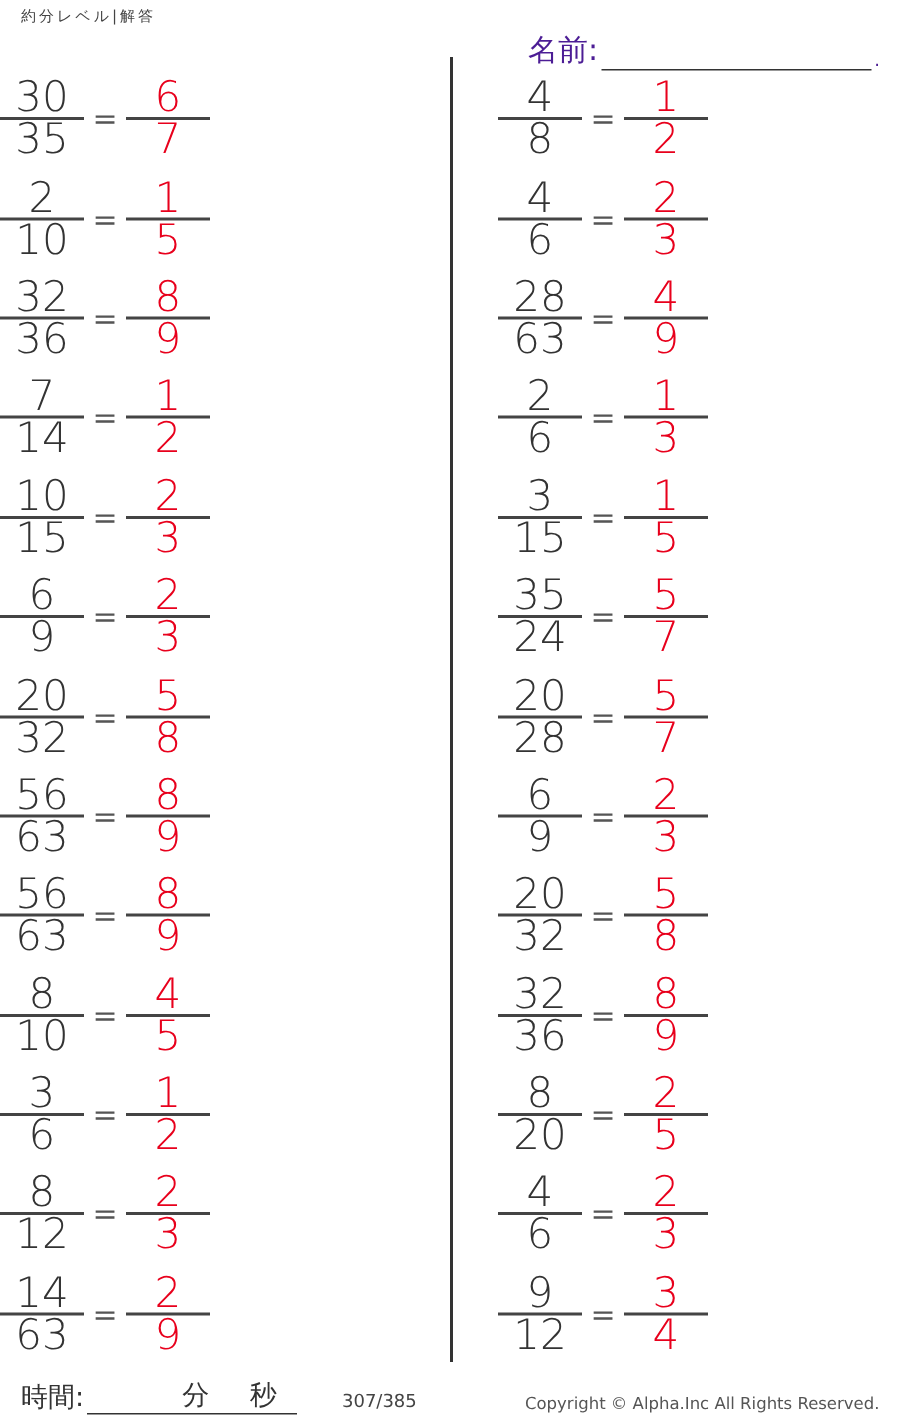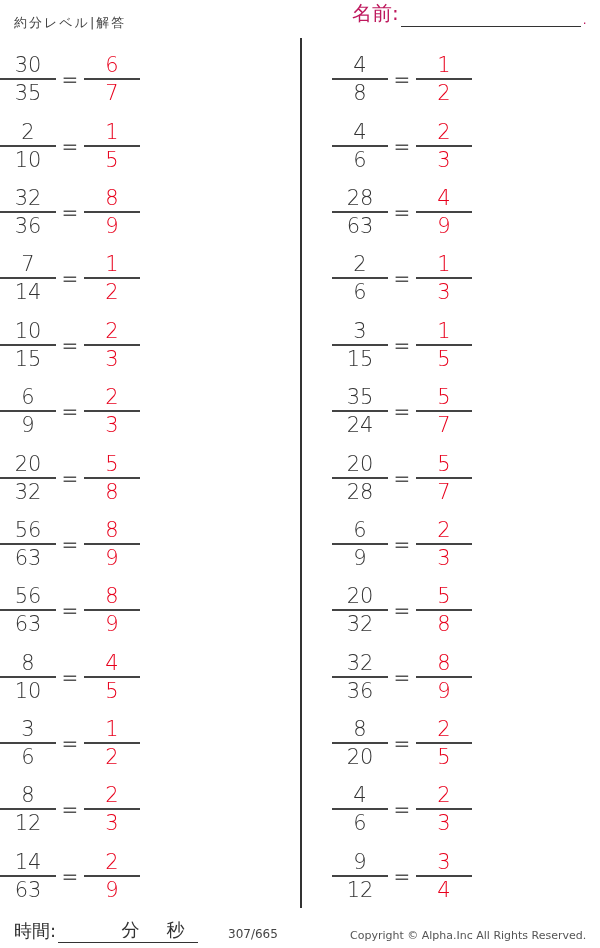--- a/index.html
+++ b/index.html
@@ -1,27 +1,27 @@
 <!DOCTYPE html>
 <html><head>
 <meta charset="utf-8">
 <style>
   html, body { margin: 0; padding: 0; background: #ffffff; }
   body { width: 600px; height: 948px; position: relative; overflow: hidden;
          font-family: "DejaVu Sans", sans-serif; color: #333; }
-  .header-title { position: absolute; left: 14px; top: 14px; font-size: 13px; letter-spacing: 2px; color: #444; }
-  .name-field { position: absolute; left: 352px; top: 0; font-size: 20px; color: #be185d; display: flex; align-items: flex-end; }
+  .header-title { position: absolute; left: 14px; top: 4px; font-size: 10px; letter-spacing: 2px; color: #444; }
+  .name-field { position: absolute; left: 352px; top: 20px; font-size: 20px; color: #4c1d95; display: flex; align-items: flex-end; }
   .name-line { display: inline-block; width: 180px; border-bottom: 1px solid #333; height: 20px; margin-left: 2px; }
   .name-dot { font-size: 12px; margin-left: 2px; }
   .divider { position: absolute; left: 300px; top: 38px; width: 2px; height: 870px; background: #333; }
   .col { position: absolute; top: 46px; }
   .col.left { left: 0px; }
   .col.right { left: 332px; }
   .problem { position: relative; height: 66.4px; display: flex; align-items: center; }
-  .frac { display: flex; flex-direction: column; align-items: center; font-size: 21px; line-height: 24px; font-family: "DejaVu Sans", sans-serif; font-weight: 300; }
+  .frac { display: flex; flex-direction: column; align-items: center; font-size: 28px; line-height: 24px; font-family: "DejaVu Sans", sans-serif; font-weight: 300; }
   .frac .num, .frac .den { height: 24px; text-align: center; }
   .frac .bar { height: 2px; background: #444; margin: 1px 0; }
   .q .bar { width: 56px; }
   .q { width: 56px; }
   .a { width: 56px; color: #e8001c; }
   .a .bar { width: 56px; }
   .eq { width: 28px; text-align: center; font-size: 20px; color: #555; }
   .footer { position: absolute; left: 14px; top: 918px; font-size: 18px; color: #333; display: flex; align-items: flex-end; }
   .time-line { display: inline-flex; border-bottom: 1px solid #333; width: 140px; margin-left: 2px; justify-content: space-around; font-size: 18px; }
   .page-num { position: absolute; left: 228px; top: 927px; font-size: 12px; color: #444; }
@@ -383,14 +383,14 @@
     </div>
   </div>
 
 <div class="footer">
   <span>時間:</span>
   <span class="time-line">
     <span style="margin-left:50px">分</span>
     <span style="margin-right:0">秒</span>
   </span>
 </div>
-<div class="page-num">307/665</div>
+<div class="page-num">307/385</div>
 <div class="copyright">Copyright ©  Alpha.Inc All Rights Reserved.</div>
 
 </body></html>

